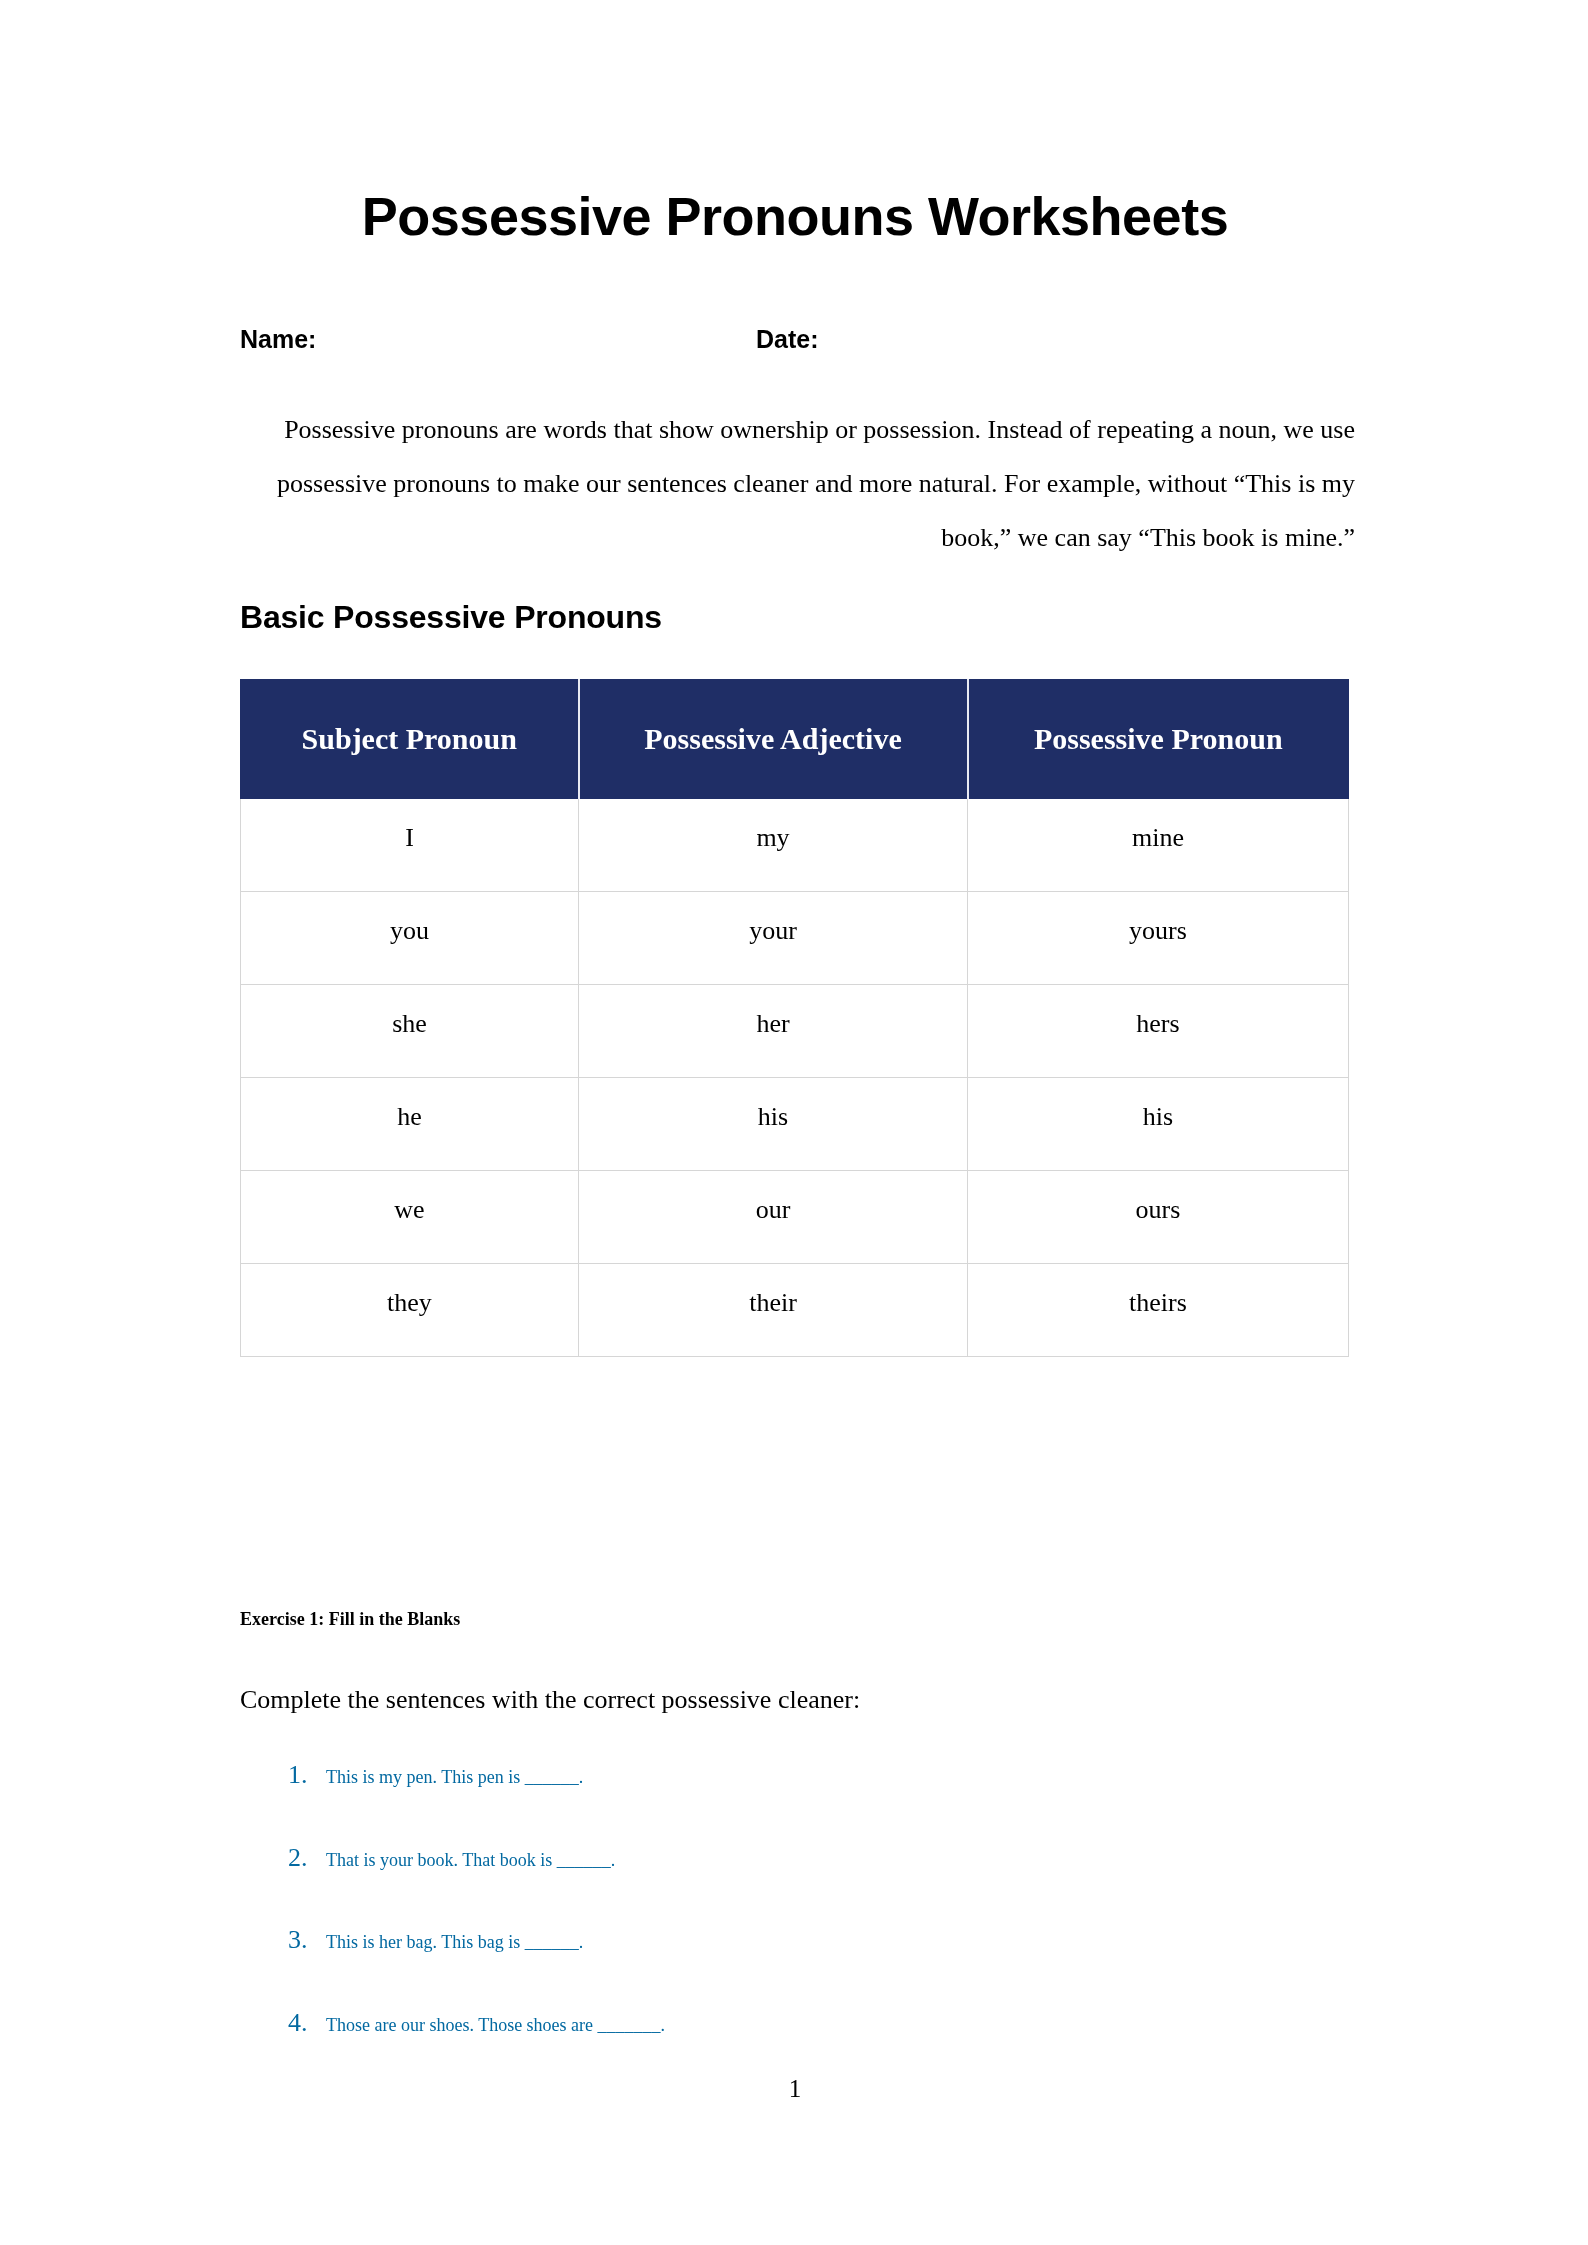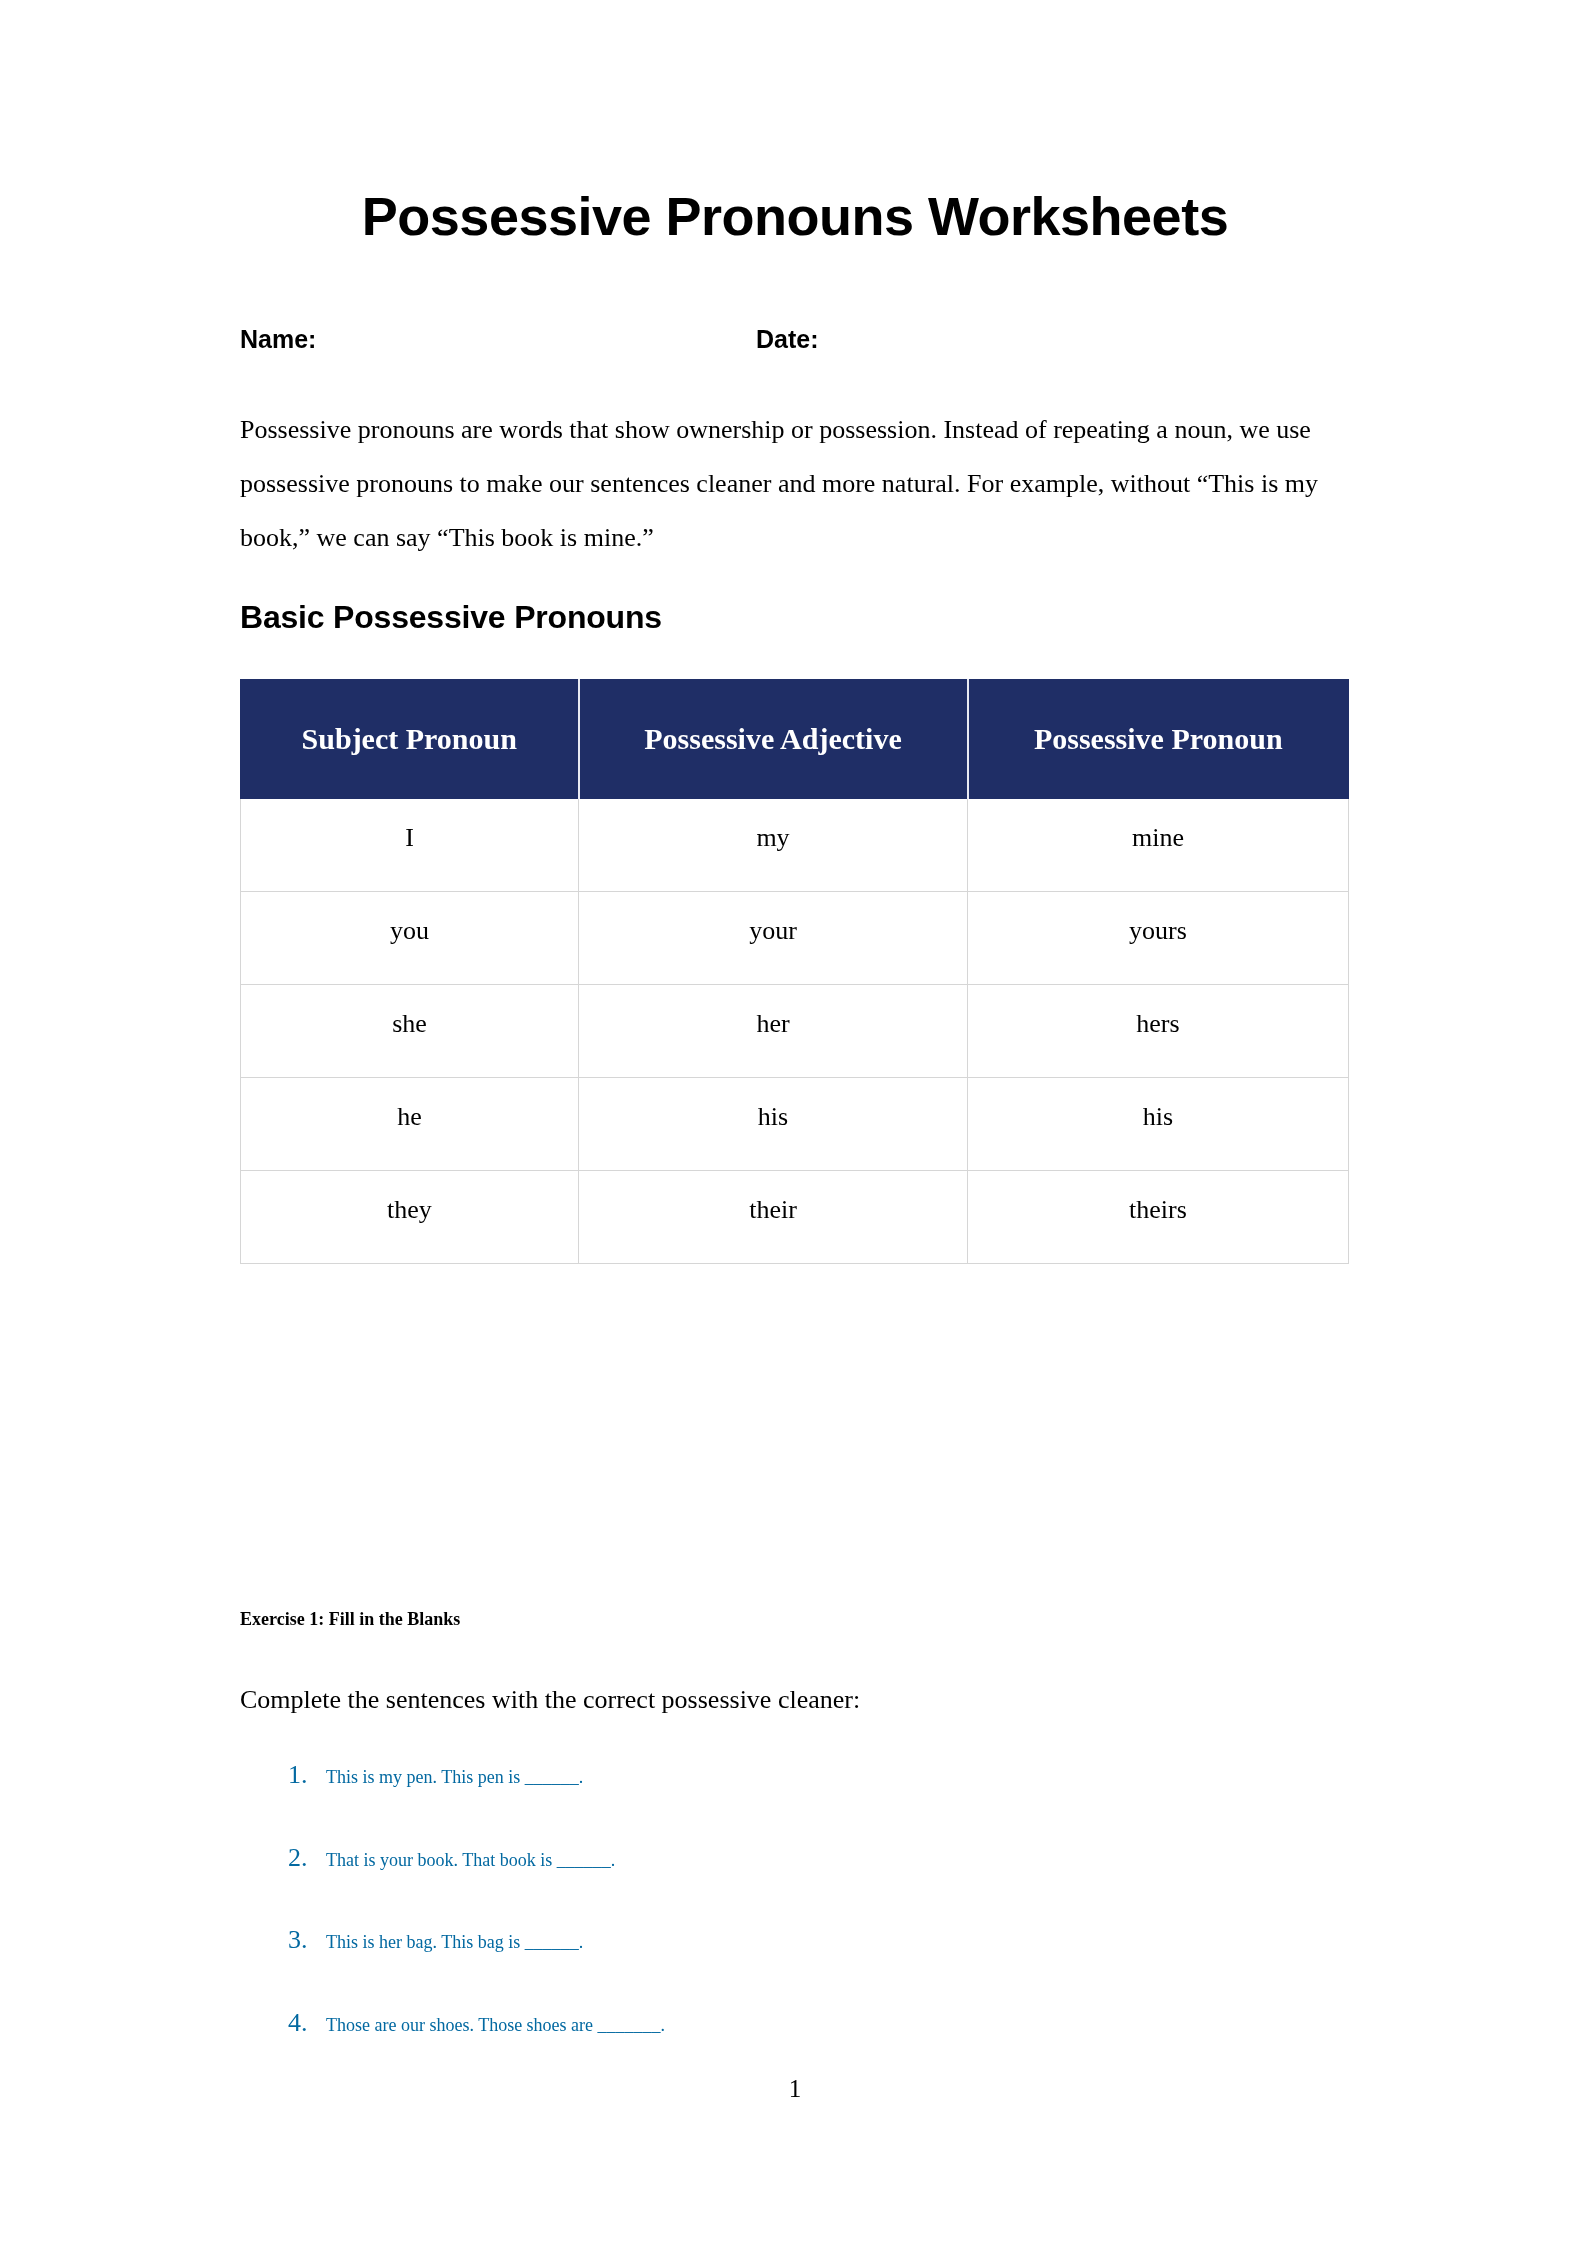--- a/index.html
+++ b/index.html
@@ -66,21 +66,21 @@
   
   .intro-para {
     position: absolute;
     left: 0;
     top: 396px;
     width: 1115px;
     font-family: "Liberation Serif", serif;
     font-size: 26px;
     line-height: 54px;
     color: #000000;
-    text-align: left;
+    text-align: right;
     margin: 0;
   }
 
   
   .section-heading {
     position: absolute;
     left: 0;
     top: 592px;
     font-family: "Liberation Sans", sans-serif;
     font-weight: bold;
@@ -240,20 +240,25 @@
             <td>she</td>
             <td>her</td>
             <td>hers</td>
           </tr>
           <tr>
             <td>he</td>
             <td>his</td>
             <td>his</td>
           </tr>
           <tr>
+            <td>we</td>
+            <td>our</td>
+            <td>ours</td>
+          </tr>
+          <tr>
             <td>they</td>
             <td>their</td>
             <td>theirs</td>
           </tr>
         </tbody>
       </table>
     </div>
 
     <h3 class="exercise-heading">Exercise 1: Fill in the Blanks</h3>
 

